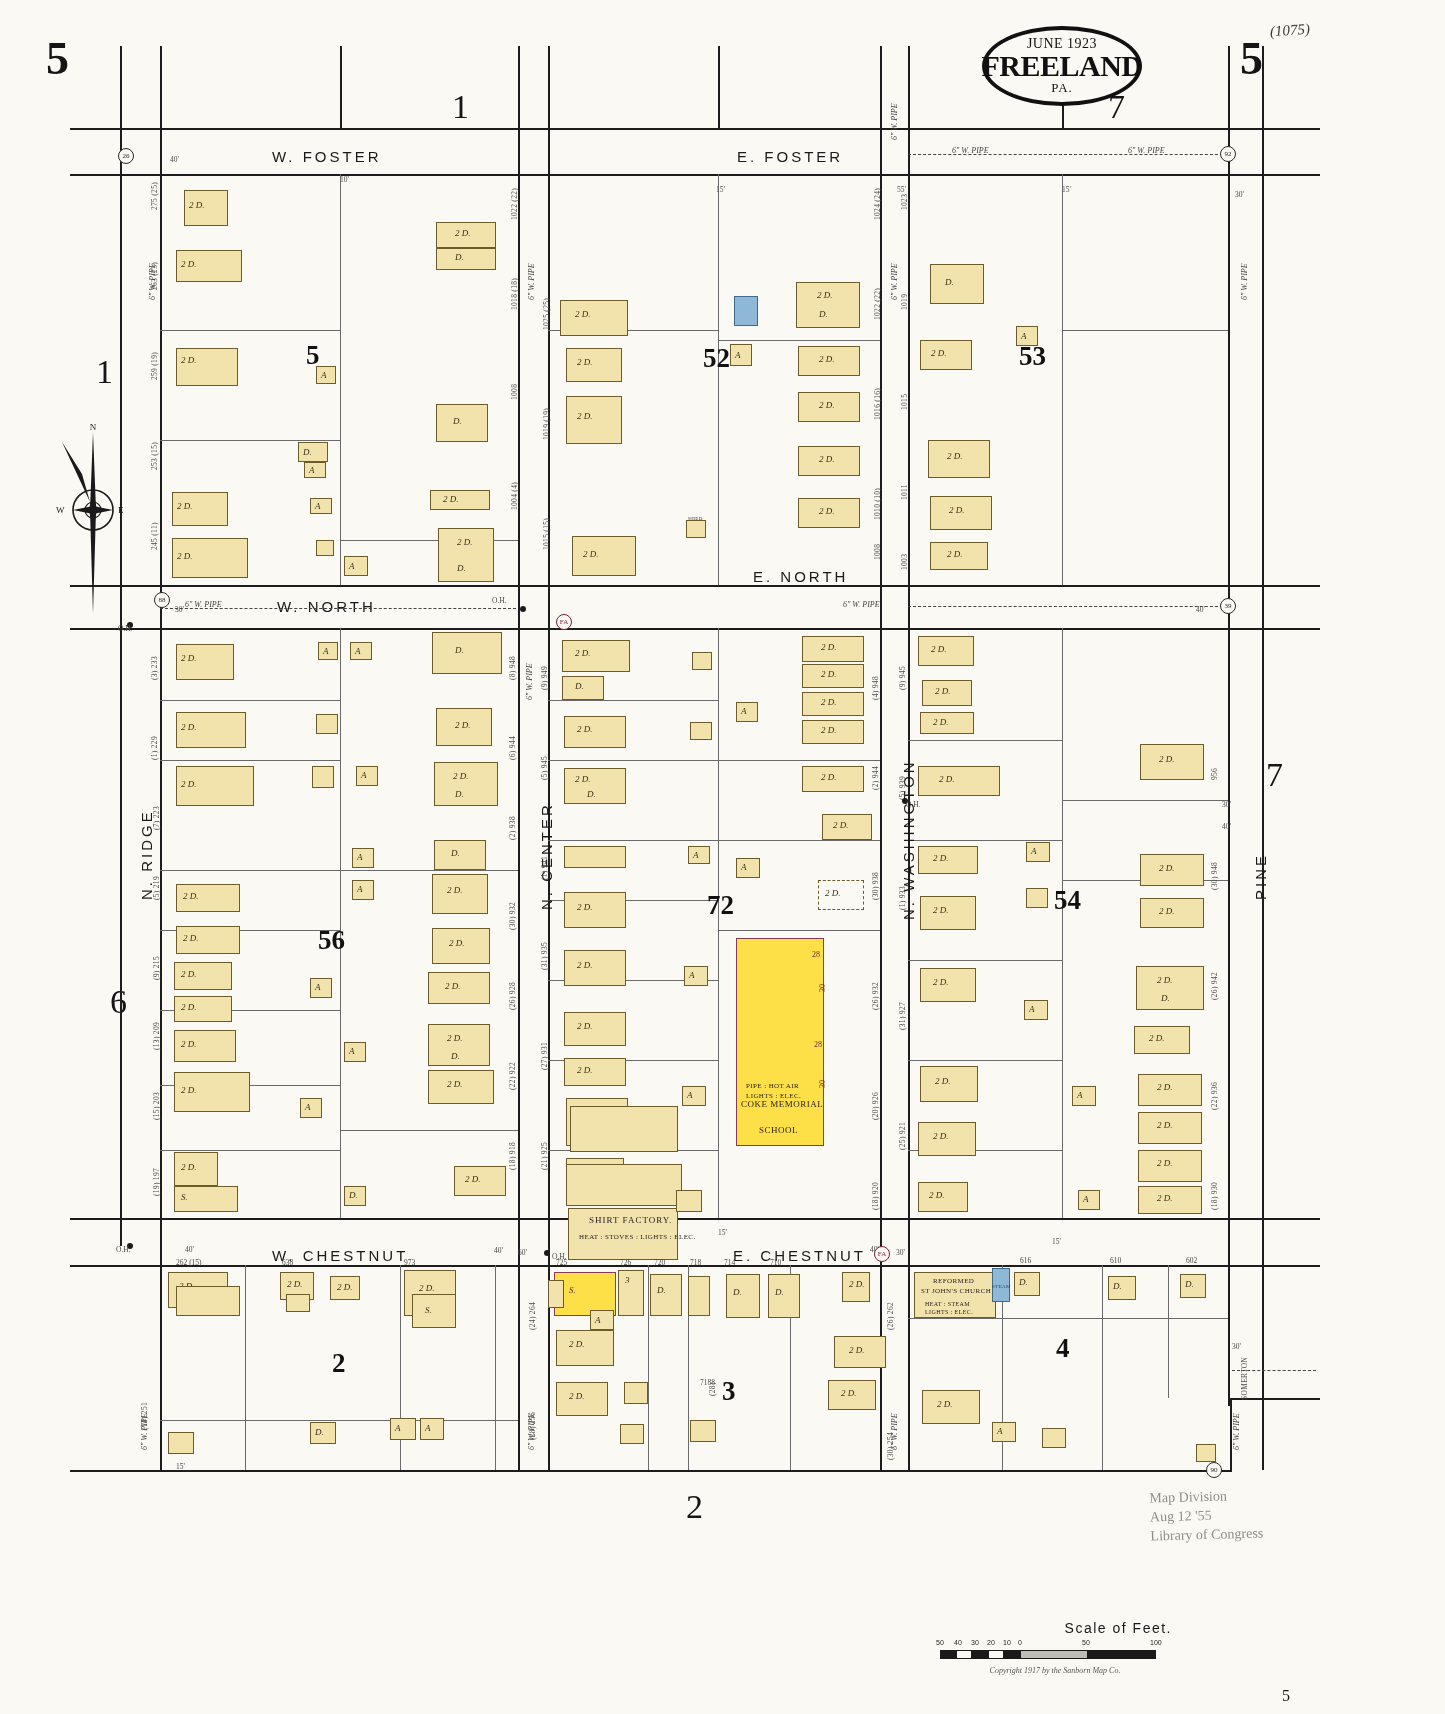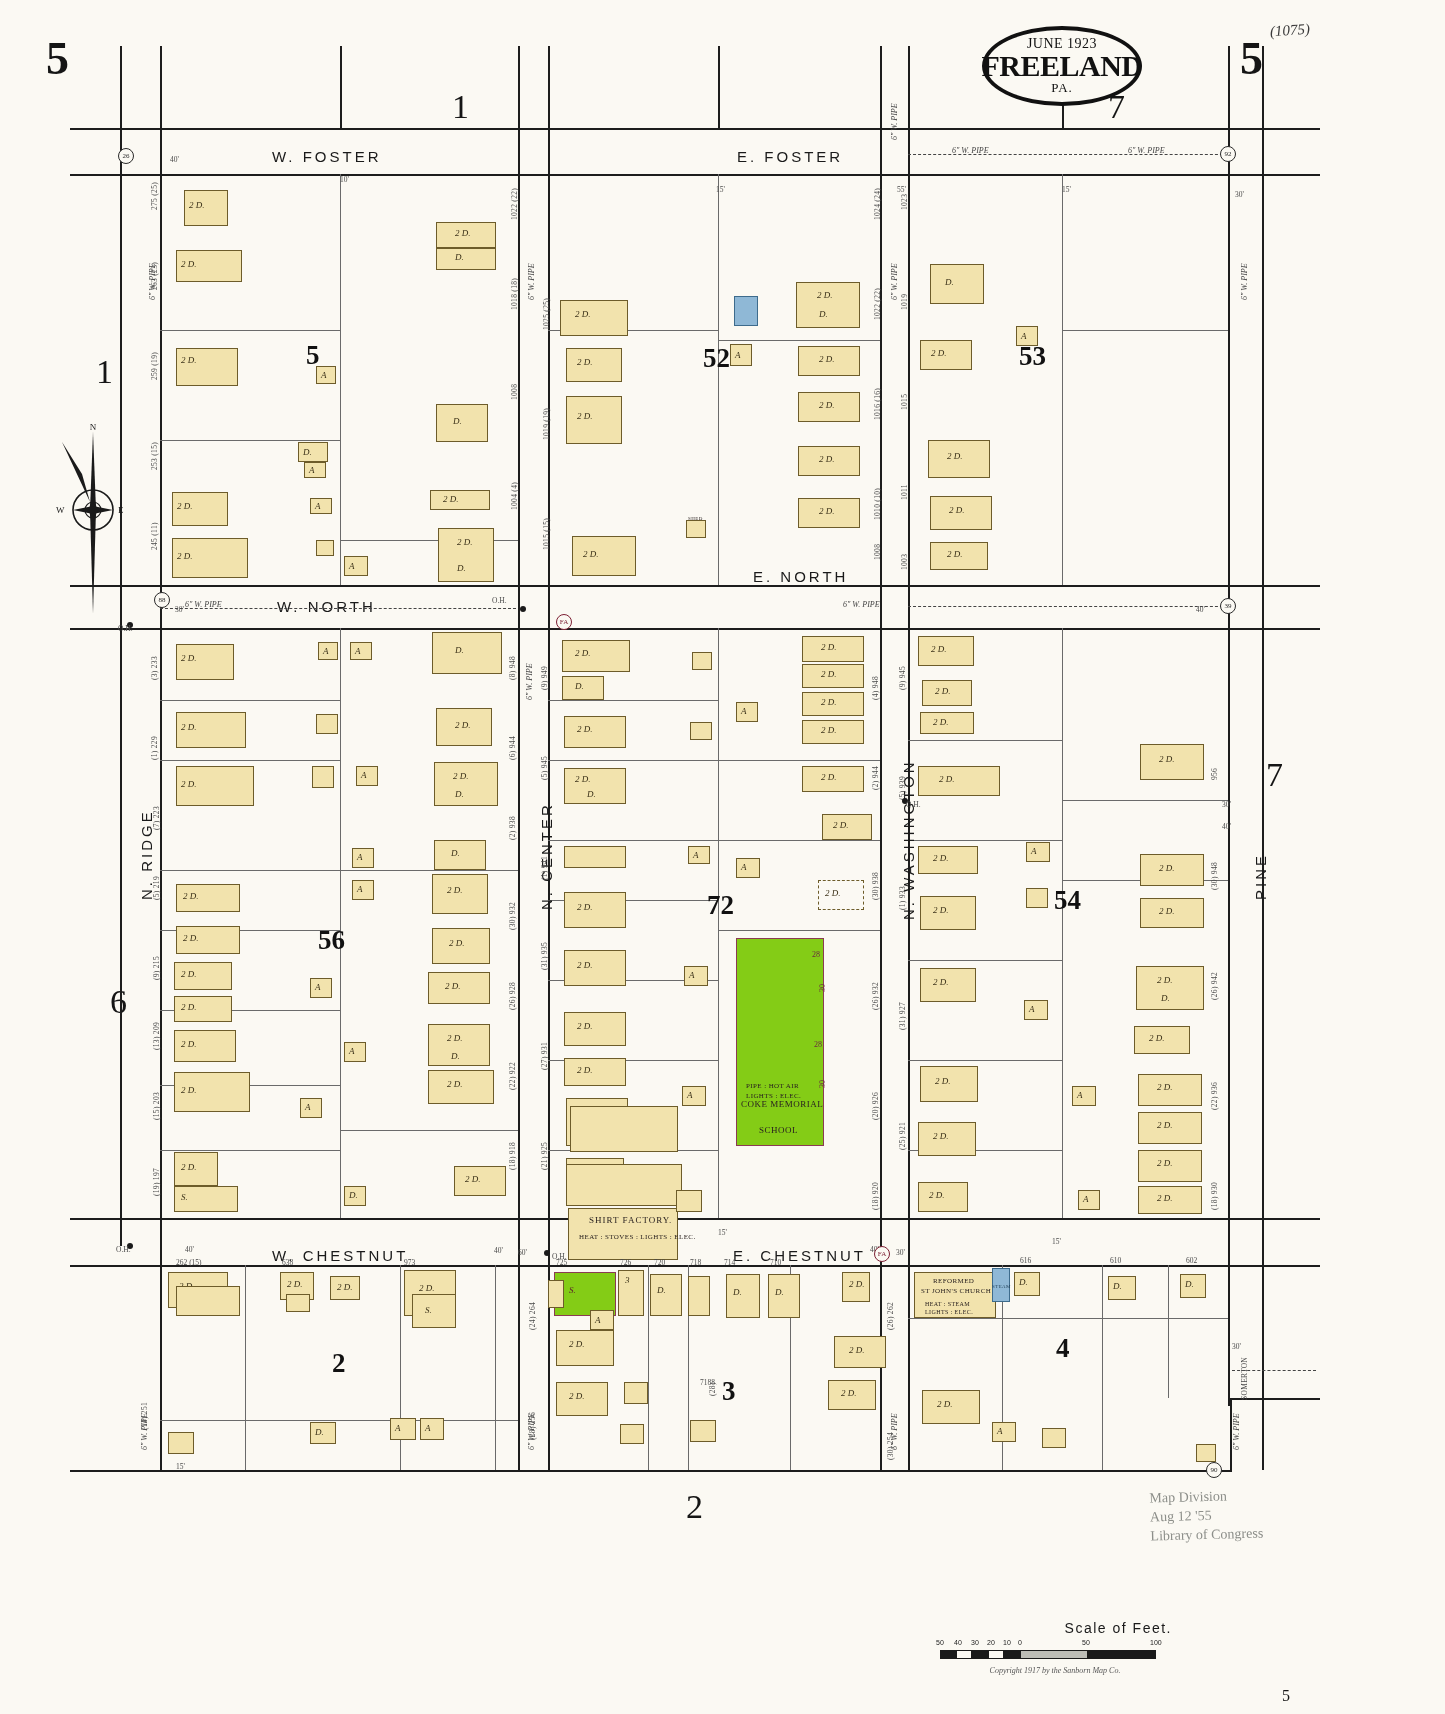--- a/index.html
+++ b/index.html
@@ -34,21 +34,21 @@
   
   .stlabel{position:absolute;font-family:"Liberation Sans",sans-serif;font-size:15px;letter-spacing:3px;
      color:#1a1a1a;white-space:nowrap;}
   .stlabel.vert{transform-origin:0 0;transform:rotate(-90deg);}
 
   
   .blocknum{position:absolute;font-family:"Liberation Serif",serif;font-size:27px;font-weight:700;color:#111;}
 
   
   .bld{position:absolute;background:#f2e3ad;border:1.1px solid #6d5c2a;box-sizing:border-box;}
-  .bld.pink{background:#84cc16;border-color:#8a3b53;}
+  .bld.pink{background:#fde047;border-color:#8a3b53;}
   .bld.blue{background:#8fb8d6;border-color:#3d6b8c;}
   .bld.dash{border-style:dashed;background:transparent;border-color:#6d5c2a;}
   .bnum{position:absolute;font-family:"Liberation Serif",serif;font-style:italic;font-size:9px;color:#3b3118;}
 
   
   .anno{position:absolute;font-family:"Liberation Serif",serif;font-size:7.5px;color:#4a4a4a;white-space:nowrap;
      transform-origin:0 0;transform:rotate(-90deg);letter-spacing:.3px;}
   .anno-h{position:absolute;font-family:"Liberation Serif",serif;font-size:7.5px;color:#4a4a4a;white-space:nowrap;}
 
   

